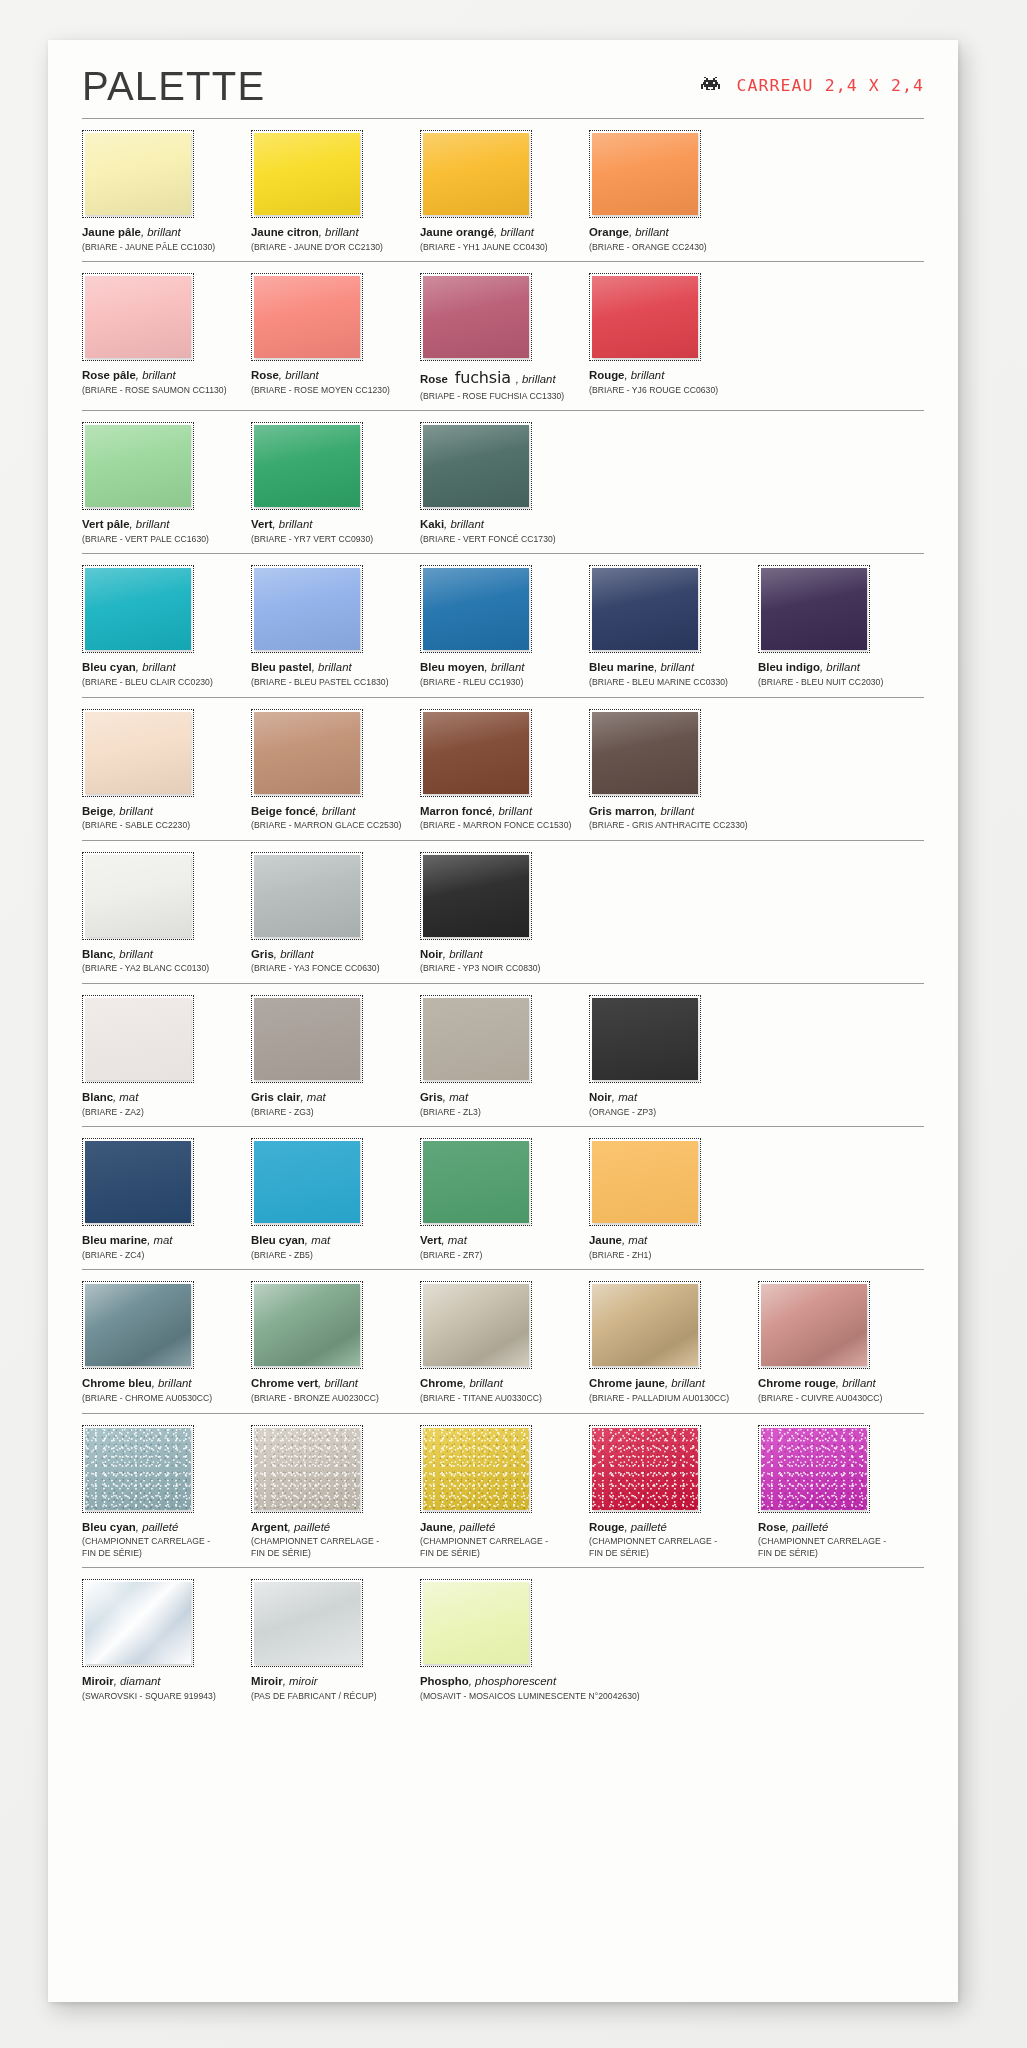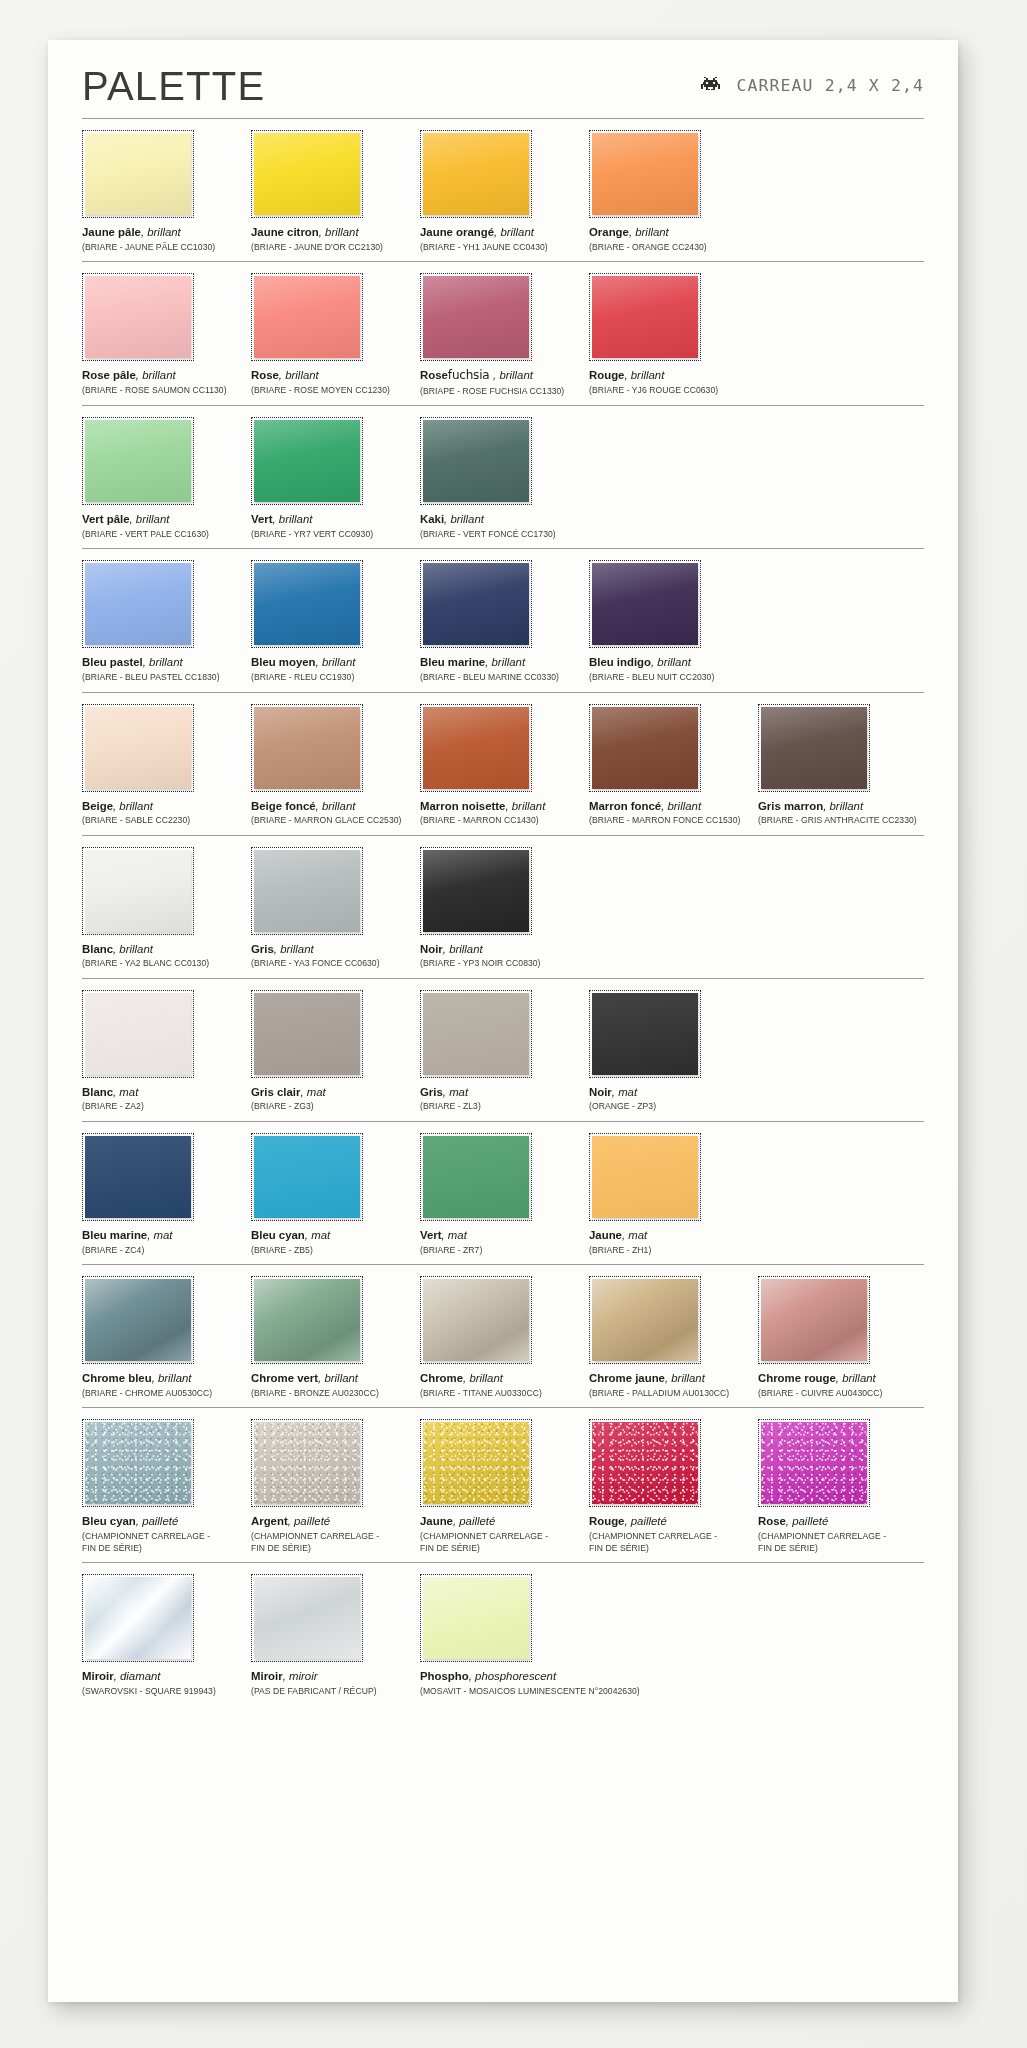--- a/index.html
+++ b/index.html
@@ -43,21 +43,21 @@
     top: 36px;
     display: flex;
     align-items: center;
     gap: 9px;
   }
   #invader-icon { display:block; }
   #carreau-label {
     font-family: "DejaVu Sans Mono", monospace;
     font-size: 16.5px;
     letter-spacing: 1.1px;
-    color: #737373;
+    color: #ef4444;
     white-space: nowrap;
     margin-left: 7px;
   }
   
   #body { padding: 0 34px 0 34px; }
   .rule {
     height: 0;
     border-top: 1.4px solid #9a9a9a;
     margin: 0;
   }
@@ -122,22 +122,23 @@
     color: #1c1c1c;
     line-height: 1.28;
     white-space: nowrap;
   }
   .label-name .nm { font-weight: 700; }
   .label-name .fin { font-style: italic; font-weight: 400; }
   .label-name .hand {
     font-family: "DejaVu Sans", sans-serif;
     font-weight: 400;
     font-style: normal;
-    font-size: 12px;
+    font-size: 16px;
     letter-spacing: -0.2px;
+    margin-left: 7px;
   }
   .label-ref {
     margin-top: 2px;
     font-size: 8.6px;
     color: #3a3a3a;
     letter-spacing: 0.05px;
     line-height: 1.35;
     white-space: pre-line;
   }
 </style>
@@ -262,20 +263,27 @@
               <div class="swatch-fill glossy" style="background-color: rgb(74, 106, 99);"></div>
             </div>
             <div class="label-name"><span class="nm">Kaki</span><span class="fin">, brillant</span></div>
             <div class="label-ref">(BRIARE - VERT FONCÉ CC1730)</div>
           </div>
         </div>
         <div class="rule"></div>
         <div class="row">
           <div class="cell">
             <div class="swatch-box">
+              <div class="swatch-fill glossy" style="background-color: rgb(23, 178, 192);"></div>
+            </div>
+            <div class="label-name"><span class="nm">Bleu cyan</span><span class="fin">, brillant</span></div>
+            <div class="label-ref">(BRIARE - BLEU CLAIR CC0230)</div>
+          </div>
+          <div class="cell">
+            <div class="swatch-box">
               <div class="swatch-fill glossy" style="background-color: rgb(143, 176, 234);"></div>
             </div>
             <div class="label-name"><span class="nm">Bleu pastel</span><span class="fin">, brillant</span></div>
             <div class="label-ref">(BRIARE - BLEU PASTEL CC1830)</div>
           </div>
           <div class="cell">
             <div class="swatch-box">
               <div class="swatch-fill glossy" style="background-color: rgb(31, 113, 172);"></div>
             </div>
             <div class="label-name"><span class="nm">Bleu moyen</span><span class="fin">, brillant</span></div>
@@ -304,27 +312,20 @@
             </div>
             <div class="label-name"><span class="nm">Beige</span><span class="fin">, brillant</span></div>
             <div class="label-ref">(BRIARE - SABLE CC2230)</div>
           </div>
           <div class="cell">
             <div class="swatch-box">
               <div class="swatch-fill glossy" style="background-color: rgb(192, 143, 114);"></div>
             </div>
             <div class="label-name"><span class="nm">Beige foncé</span><span class="fin">, brillant</span></div>
             <div class="label-ref">(BRIARE - MARRON GLACE CC2530)</div>
-          </div>
-          <div class="cell">
-            <div class="swatch-box">
-              <div class="swatch-fill glossy" style="background-color: rgb(185, 87, 46);"></div>
-            </div>
-            <div class="label-name"><span class="nm">Marron noisette</span><span class="fin">, brillant</span></div>
-            <div class="label-ref">(BRIARE - MARRON CC1430)</div>
           </div>
           <div class="cell">
             <div class="swatch-box">
               <div class="swatch-fill glossy" style="background-color: rgb(126, 70, 48);"></div>
             </div>
             <div class="label-name"><span class="nm">Marron foncé</span><span class="fin">, brillant</span></div>
             <div class="label-ref">(BRIARE - MARRON FONCE CC1530)</div>
           </div>
           <div class="cell">
             <div class="swatch-box">

